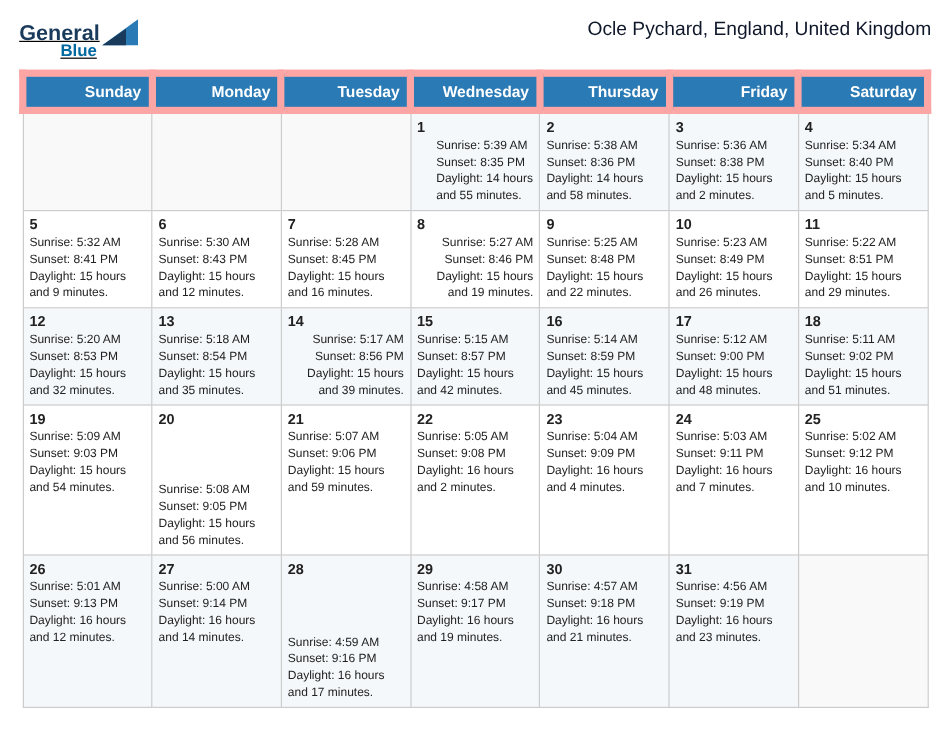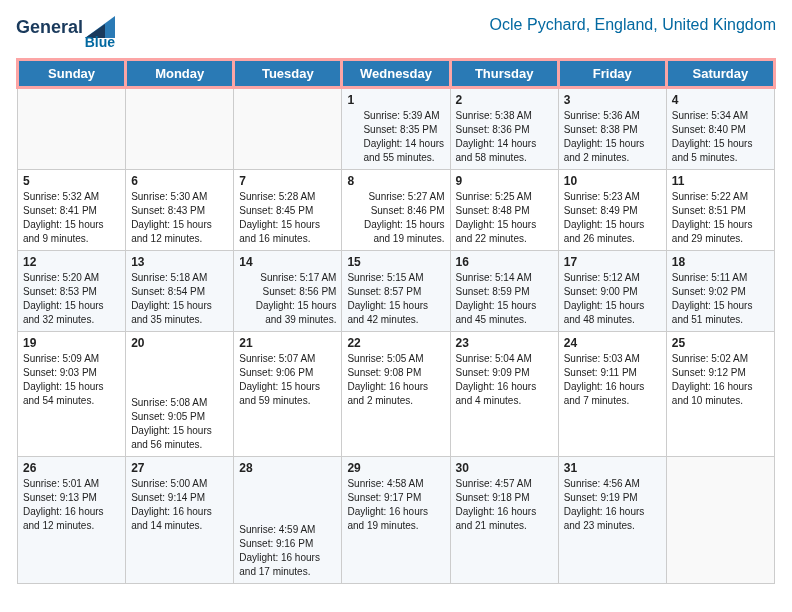--- a/index.html
+++ b/index.html
@@ -33,35 +33,35 @@
     .title-area {
       text-align: right;
     }
     .month-title {
       font-size: 36px;
       font-weight: bold;
       color: #1a3a5c;
     }
     .location-title {
       font-size: 16px;
-      color: #0369a1;
+      color: #0f172a;
     }
     .calendar {
       width: 100%;
       border-collapse: collapse;
       border: 1px solid #ccc;
     }
     .calendar th {
       background-color: #2a7ab5;
       color: #fff;
       font-size: 13px;
       font-weight: bold;
-      text-align: center;
+      text-align: right;
       padding: 5px 6px;
-      border: 3px solid #fca5a5;
+      border: 6px solid #fca5a5;
     }
     .calendar td {
       vertical-align: top;
       border: 1px solid #ccc;
       padding: 4px 5px;
       width: 108px;
       min-height: 80px;
       font-size: 10.5px;
       color: #222;
       background: #fff;
@@ -85,21 +85,21 @@
     }
     .empty-cell {
       background: #f9f9f9 !important;
     }
   </style>
 </head>
 <body>
 
 <div class="header-area">
   <div class="logo">
-    <div style="display:flex;flex-direction:column;align-items:flex-end;">
+    <div style="display:flex;flex-direction:column;align-items:center;text-decoration:underline;">
       <div style="display:flex;align-items:center;">
         <span class="logo-text-general">General</span>
         <svg width="30" height="22" viewBox="0 0 30 22" style="margin-left:2px;">
           <polygon points="0,22 30,0 30,22" fill="#2a7ab5"></polygon>
           <polygon points="0,22 20,8 20,22" fill="#1a3a5c"></polygon>
         </svg>
       </div>
       <span class="logo-text-blue" style="margin-top:-4px;">Blue</span>
     </div>
   </div>

